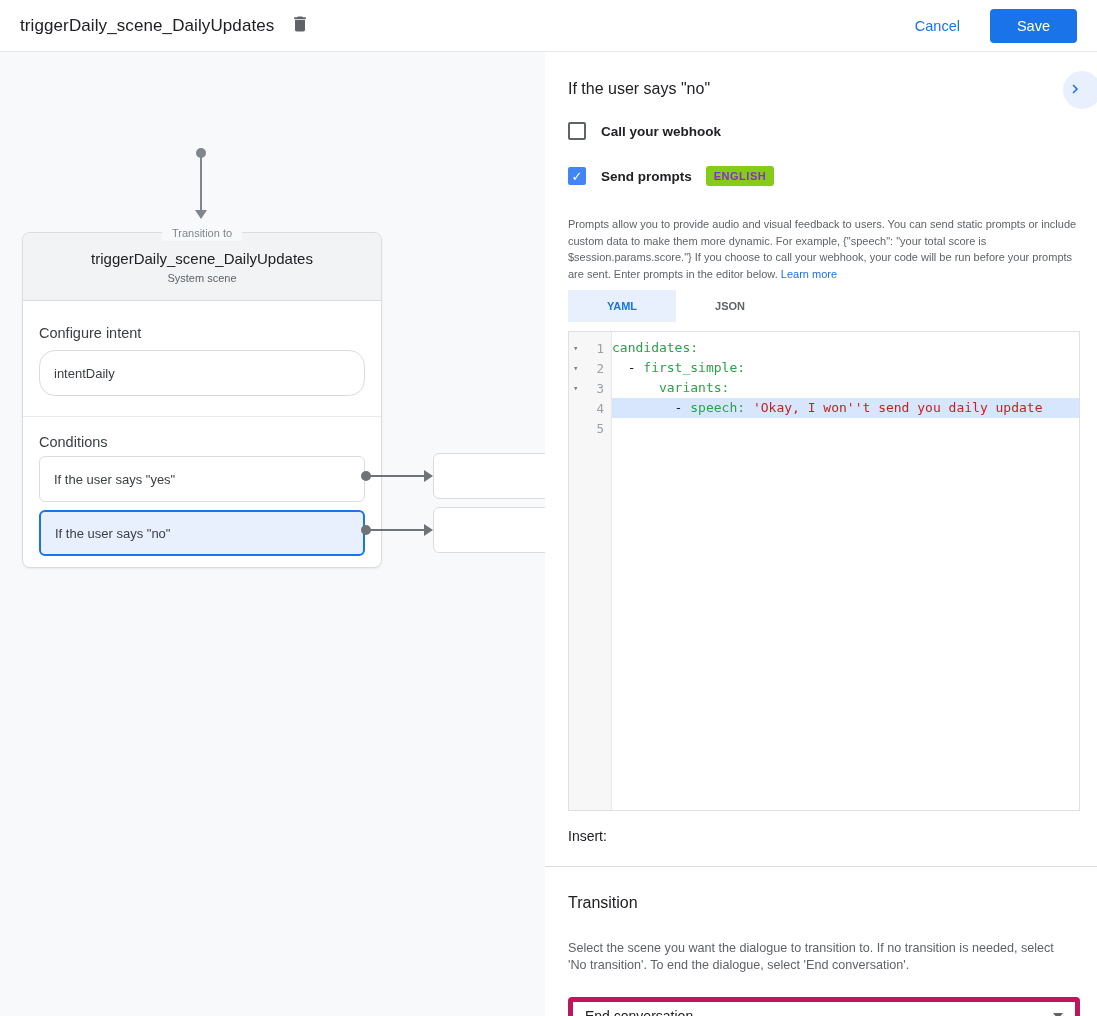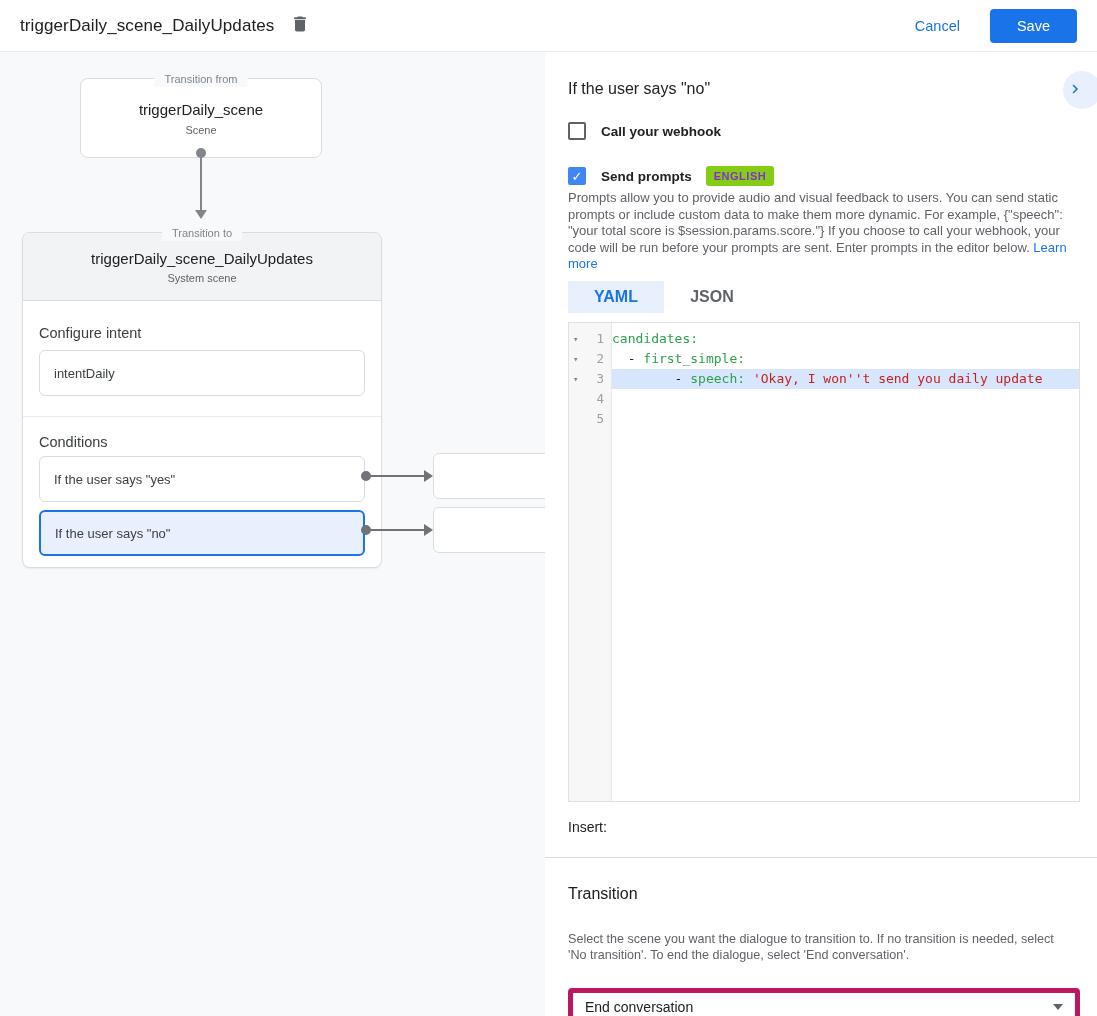--- a/index.html
+++ b/index.html
@@ -38,21 +38,21 @@
   .to-card { position:absolute; left:22px; top:180px; width:360px; height:336px; background:#fff;
              border:1px solid #dadce0; border-radius:8px; box-shadow:0 1px 2px rgba(60,64,67,.08); }
   .to-card-header { height:68px; background:#f1f3f4; border-bottom:1px solid #dadce0;
                     border-radius:8px 8px 0 0; display:flex; flex-direction:column; align-items:center;
                     justify-content:center; gap:5px; }
   .to-card-title { font-size:15px; color:#202124; }
   .to-card-sub { font-size:11px; color:#5f6368; }
   .to-card-body { padding:0 16px; }
   .section-label { font-size:14.5px; color:#3c4043; }
   .lbl-configure { margin-top:24px; }
-  .intent-input { margin-top:9px; height:46px; border:1px solid #dadce0; border-radius:6px;
+  .intent-input { margin-top:9px; height:46px; border:1px solid #dadce0; border-radius:16px;
                   display:flex; align-items:center; padding:0 14px; font-size:13px; color:#3c4043; background:#fff; }
   .card-divider { border-top:1px solid #e8eaed; margin:20px -16px 0 -16px; }
   .lbl-conditions { margin-top:17px; }
   .cond-row { margin-top:6px; height:46px; border:1px solid #dadce0; border-radius:6px; background:#fff;
               display:flex; align-items:center; padding:0 14px; font-size:13px; color:#3c4043; cursor:pointer; }
   .cond-row + .cond-row { margin-top:8px; }
   .cond-row.selected { border:2px solid #1a73e8; background:#e8f0fe; }
 
   .cond-dot { position:absolute; width:10px; height:10px; border-radius:50%; background:#6f7377; left:361px; }
   .harrow-line { position:absolute; left:368px; width:56px; height:2px; background:#6f7377; }
@@ -74,26 +74,26 @@
   .row-webhook { margin-top:24px; }
   .row-prompts { margin-top:26px; }
   .cbx { width:18px; height:18px; border-radius:2px; flex:0 0 auto; cursor:pointer; }
   .cbx.unchecked { border:2px solid #5f6368; background:#fff; }
   .cbx.checked { background:#4285f4; border:2px solid #4285f4; color:#fff; font-size:13px; font-weight:bold;
                  display:flex; align-items:center; justify-content:center; line-height:1; }
   .check-label { margin-left:15px; font-size:13.5px; font-weight:bold; color:#202124; }
   .lang-badge { margin-left:14px; background:#84cc16; color:#8430ce; font-size:11px; font-weight:bold;
                 letter-spacing:.5px; padding:4px 8px; border-radius:3px; }
 
-  .prompt-desc { margin-top:4px; width:519px; font-size:13px; line-height:16.5px; color:#5f6368; }
+  .prompt-desc { margin-top:30px; width:519px; font-size:11px; line-height:16.5px; color:#5f6368; }
   .learn-more { color:#1a73e8; text-decoration:none; cursor:pointer; }
 
   .tabs { margin-top:8px; display:flex; }
-  .tab { width:96px; height:32px; display:flex; align-items:center; justify-content:center;
-         font-size:16px; font-weight:bold; color:#5f6368; cursor:pointer; }
+  .tab { width:108px; height:32px; display:flex; align-items:center; justify-content:center;
+         font-size:11px; font-weight:bold; color:#5f6368; cursor:pointer; }
   .tab.active { background:#e8f0fe; color:#1a73e8; }
 
   .editor { margin-top:9px; width:512px; height:480px; border:1px solid #e0e0e0; display:flex;
             font-family:"DejaVu Sans Mono","Liberation Mono",monospace; font-size:13px; background:#fff; }
   .gutter { width:43px; background:#f7f7f7; border-right:1px solid #e8e8e8; padding-top:6px; flex:0 0 auto; }
   .gutter-row { height:20px; display:flex; align-items:center; }
   .fold { width:14px; padding-left:4px; font-size:9px; color:#80868b; cursor:pointer; }
   .lnum { flex:1; text-align:right; padding-right:7px; color:#9aa0a6; font-size:12.5px; }
   .code-area { flex:1; padding-top:6px; overflow:hidden; cursor:text; }
   .code-row { height:20px; white-space:pre; line-height:20px; }
@@ -131,25 +131,20 @@
           </svg>
       </span>
     </button>
     <div class="topbar-spacer"></div>
     <button class="cancel-btn">Cancel</button>
     <button class="save-btn">Save</button>
   </div>
 
   <div class="canvas">
 
-    <div class="from-box">
-      <span class="node-legend">Transition from</span>
-      <span class="from-box-title">triggerDaily_scene</span>
-      <span class="from-box-sub">Scene</span>
-    </div>
 
     <div class="varrow-dot"></div>
     <div class="varrow-line"></div>
     <div class="varrow-head"></div>
 
     <div class="to-card">
       <span class="node-legend">Transition to</span>
       <div class="to-card-header">
         <span class="to-card-title">triggerDaily_scene_DailyUpdates</span>
         <span class="to-card-sub">System scene</span>
@@ -227,20 +222,21 @@
             <span class="lnum">4</span>
           </div>
           <div class="gutter-row">
             <span class="fold"></span>
             <span class="lnum">5</span>
           </div>
         </div>
       <div class="code-area" id="code-lines">
           <div class="code-row"><span class="tok-key">candidates:</span></div>
           <div class="code-row"><span class="tok-plain">  - </span><span class="tok-key">first_simple:</span></div>
+          <div class="code-row"><span class="tok-plain">      </span><span class="tok-key">variants:</span></div>
           <div class="code-row hl"><span class="tok-plain">        - </span><span class="tok-key">speech:</span><span class="tok-plain"> </span><span class="tok-string">'Okay, I won''t send you daily update</span></div>
           <div class="code-row"></div>
         </div>
     </div>
 
     <div class="insert-row">
       <span class="insert-label">Insert:</span>
     </div>
 
     <div class="panel-divider"></div>

